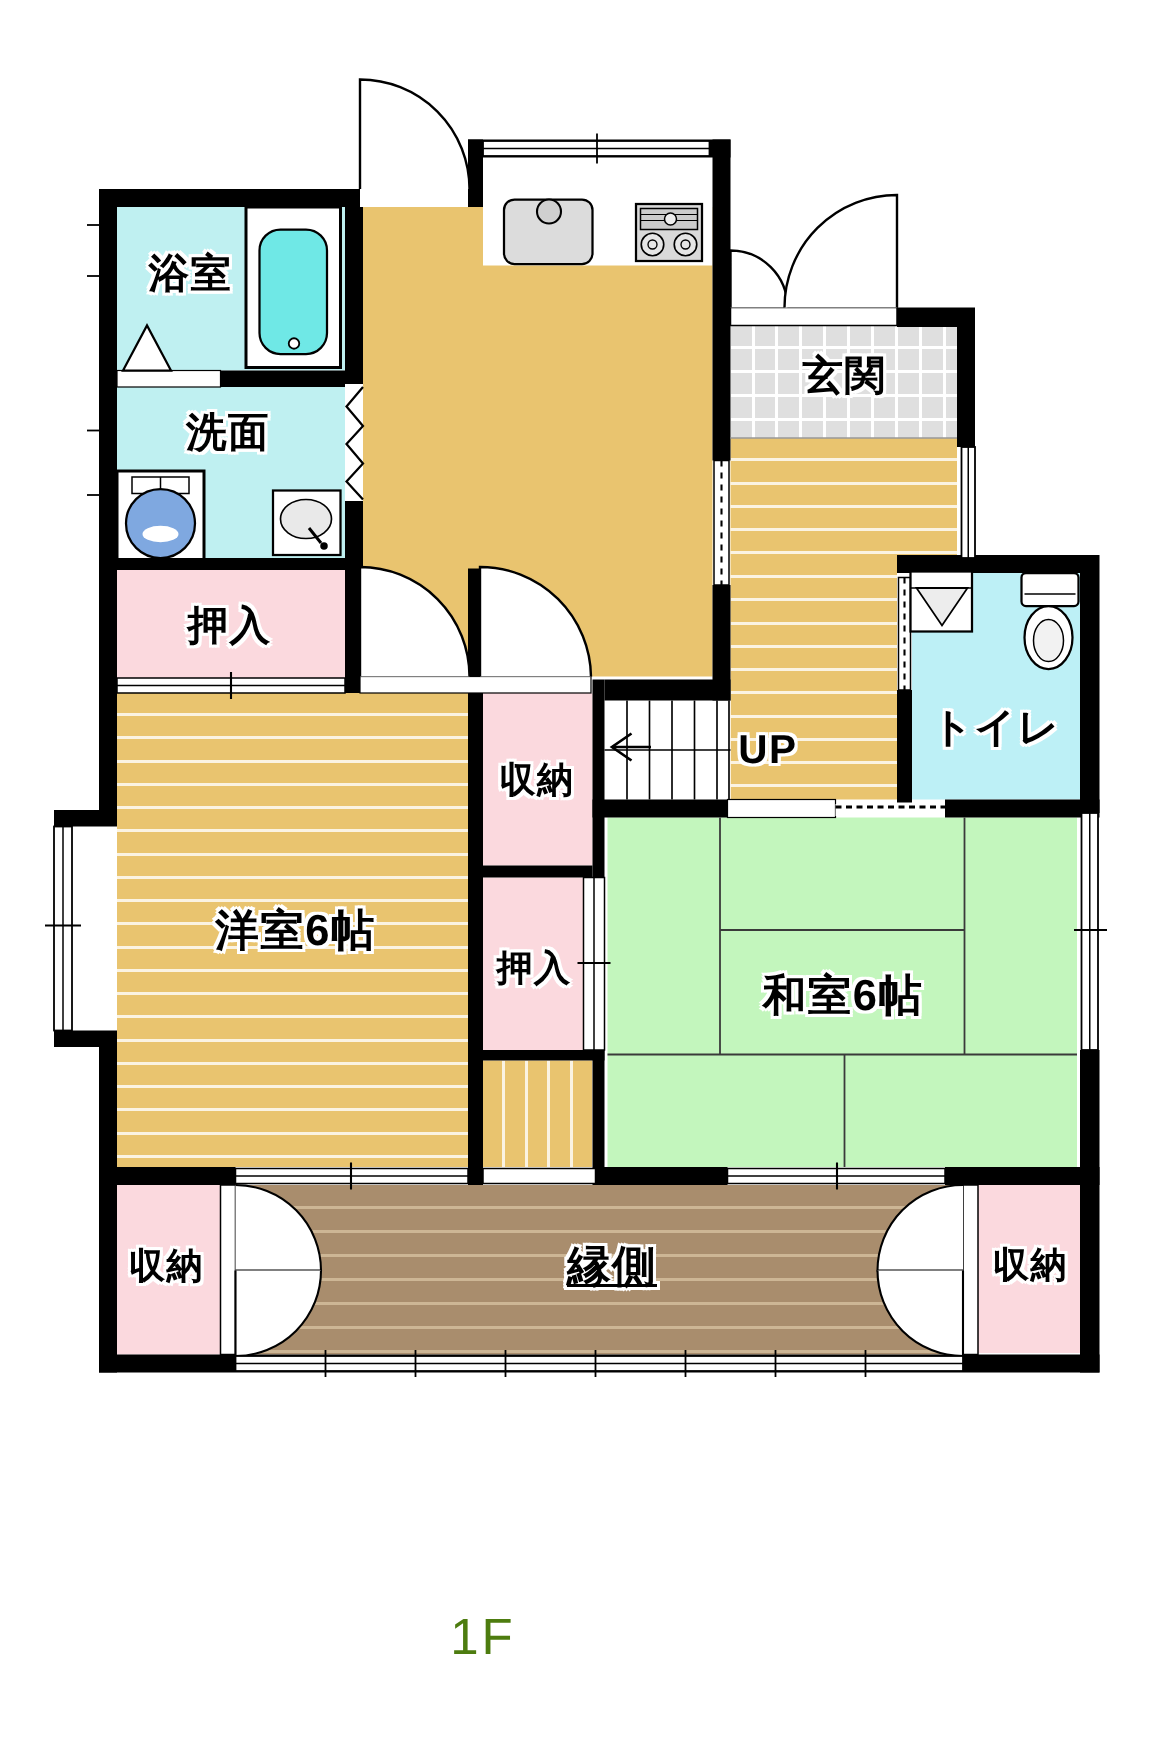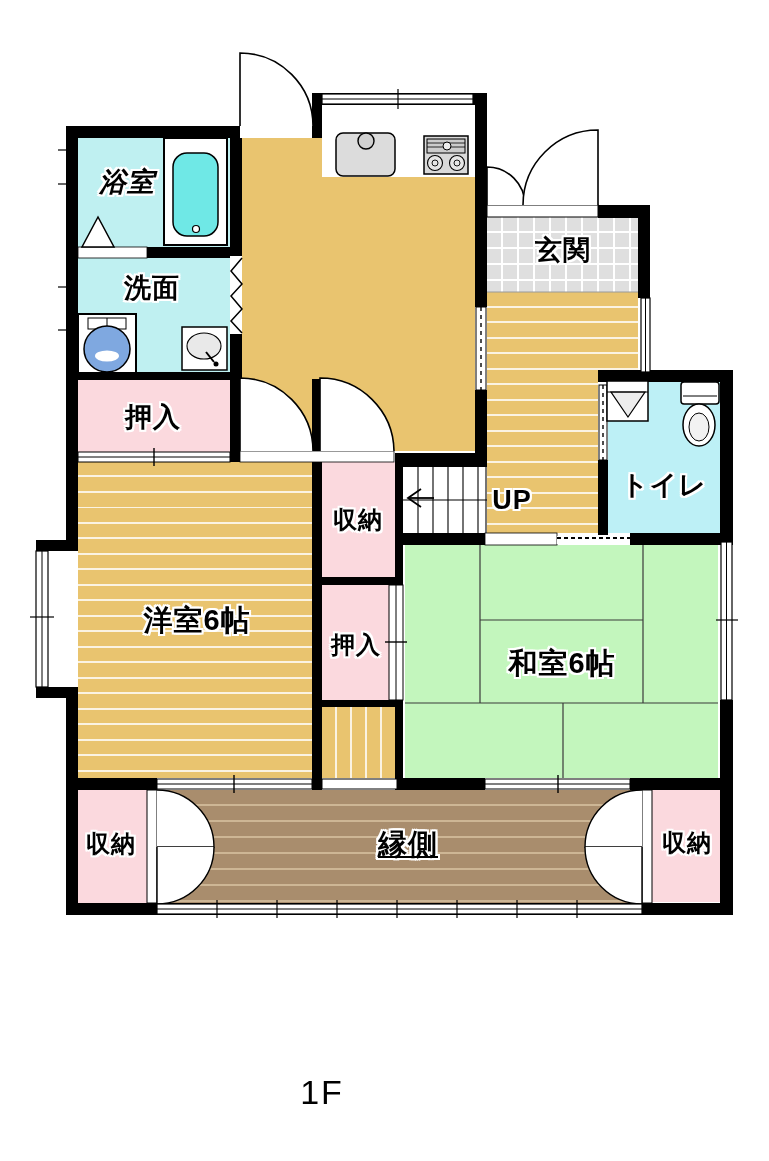--- a/index.html
+++ b/index.html
@@ -14,21 +14,21 @@
       repeating-linear-gradient(to right,transparent 0,transparent 14px,#fff 14px,#fff 16px),
       repeating-linear-gradient(to bottom,transparent 0,transparent 14px,#fff 14px,#fff 16px);}
   .lbl{position:absolute;font-weight:bold;color:#000;white-space:nowrap;
        transform:translate(-50%,-50%);letter-spacing:1px;
        text-shadow:-2px -2px 0 #fff,2px -2px 0 #fff,-2px 2px 0 #fff,2px 2px 0 #fff,
                    0 -2px 0 #fff,0 2px 0 #fff,-2px 0 0 #fff,2px 0 0 #fff;}
   .lbl-sm{font-size:24px;}
   .lbl-md{font-size:27px;}
   .lbl-lg{font-size:29px;}
   .lbl-xl{font-size:33px;}
-  .floor-lbl{position:absolute;font-size:34px;font-weight:normal;color:#000000;
+  .floor-lbl{position:absolute;font-size:34px;font-weight:normal;color:#4d7c0f;
              transform:translate(-50%,-50%);letter-spacing:2px;}
   svg.overlay{position:absolute;left:0;top:0;pointer-events:none;}
 </style>
 </head>
 <body>
 
 <div id="plan">
 
   <div class="room" style="left:78px;top:138px;width:152px;height:109px;background:var(--bath);"></div>
   <div class="room" style="left:78px;top:258px;width:152px;height:114px;background:var(--bath);"></div>
@@ -258,21 +258,21 @@
       <ellipse cx="699" cy="425" rx="16" ry="21" fill="#fff" stroke="#000" stroke-width="1.5"></ellipse>
       <ellipse cx="699" cy="427" rx="10" ry="14" fill="#F2F2F2" stroke="#000" stroke-width="1"></ellipse>
     </g>
     <g>
       <rect x="607" y="381" width="41" height="40" fill="#fff" stroke="#000" stroke-width="1.5"></rect>
       <polygon points="611,392 645,392 628,417" fill="#EDEDED" stroke="#000" stroke-width="1.2"></polygon>
       <line x1="607" y1="392" x2="648" y2="392" stroke="#000" stroke-width="1"></line>
     </g>
   </svg>
 
-  <div class="lbl lbl-md" style="left:127px;top:182px;font-style:italic;">浴室</div>
+  <div class="lbl lbl-md" style="left:127px;top:182px;">浴室</div>
   <div class="lbl lbl-md" style="left:152px;top:288px;">洗面</div>
   <div class="lbl lbl-md" style="left:563px;top:250px;">玄関</div>
   <div class="lbl lbl-md" style="left:664px;top:485px;">トイレ</div>
   <div class="lbl lbl-md" style="left:512px;top:500px;">UP</div>
   <div class="lbl lbl-md" style="left:153px;top:417px;">押入</div>
   <div class="lbl lbl-sm" style="left:358px;top:520px;">収納</div>
   <div class="lbl lbl-sm" style="left:356px;top:645px;">押入</div>
   <div class="lbl lbl-lg" style="left:197px;top:621px;">洋室6帖</div>
   <div class="lbl lbl-lg" style="left:562px;top:664px;">和室6帖</div>
   <div class="lbl lbl-lg" style="left:408px;top:845px;text-decoration:underline;">縁側</div>

